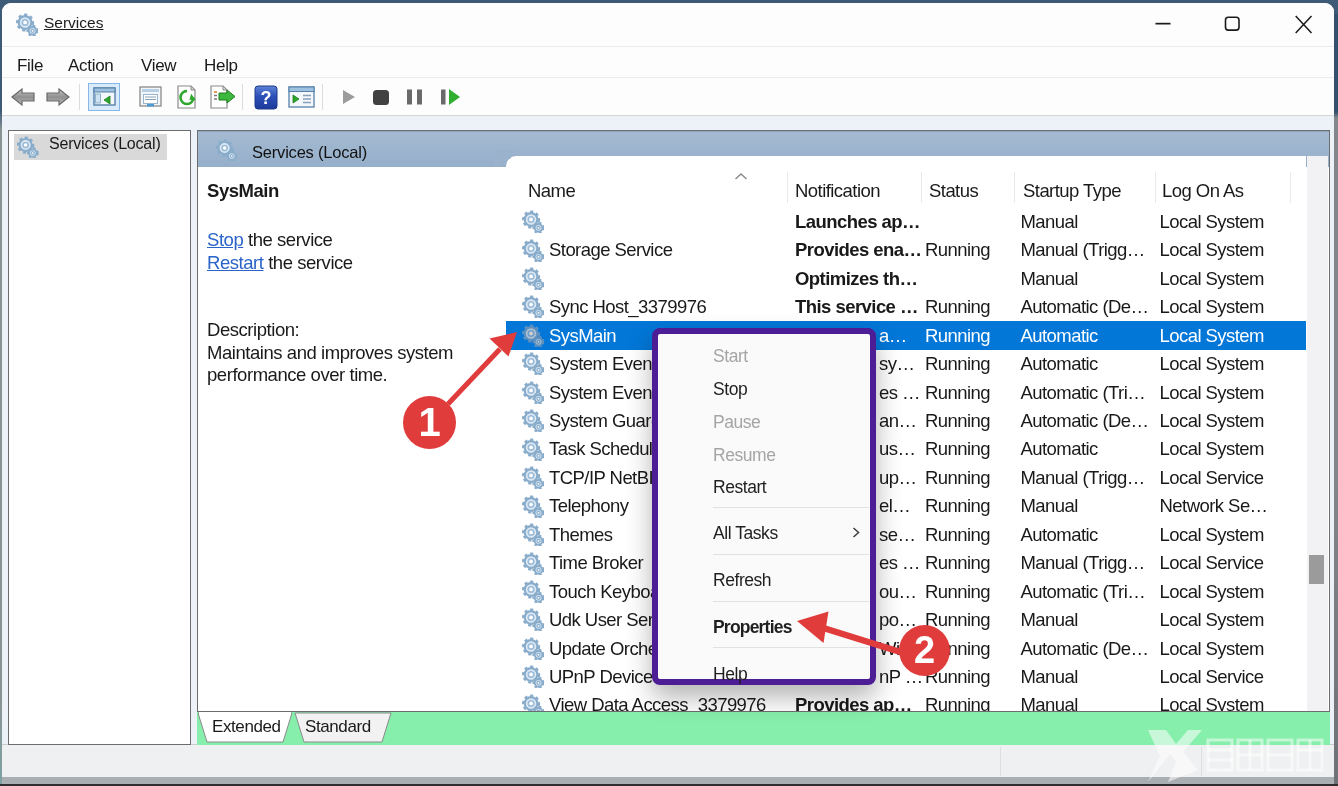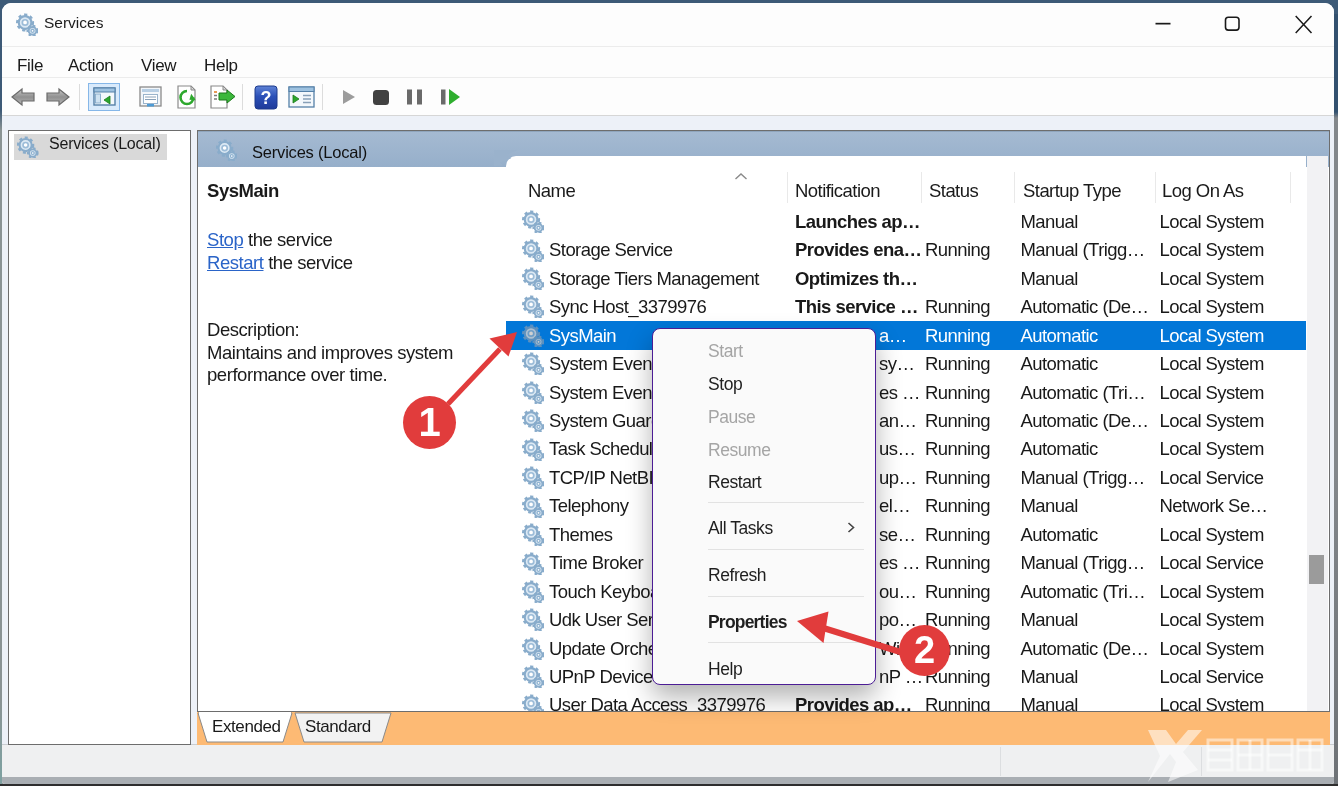--- a/index.html
+++ b/index.html
@@ -15,21 +15,21 @@
       background:linear-gradient(#33516f 0 112px,#83878b 118px 60%,#6e7276 100%); }
   #deskBottom { left:0; bottom:0; width:1338px; height:2px; background:#2e2e2e; }
   #deskTL { left:0; top:0; width:14px; height:14px; background:#3d5a77; }
   #deskTR { right:0; top:0; width:26px; height:14px; background:#3d5a77; }
   
   #win { left:2px; top:3px; width:1332px; height:781px; background:#fcfcfc;
          border-radius:9px 9px 3px 3px; overflow:hidden; }
   
   #titlebar { left:0; top:0; width:100%; height:43px; background:#fdfdfd; }
   #titleicon { left:13px; top:10px; }
-  #titletext { left:42px; top:11px; font-size:15.5px; color:#1c1c1c; }
+  #titletext { left:42px; top:11px; font-size:15.5px; color:#1c1c1c;text-decoration:underline; }
   .winbtn { top:0; height:43px; width:46px; }
   #menubar { left:0; top:43px; width:100%; height:31px; background:#fdfdfd;
              border-top:1px solid #ececec; }
   .mb { position:absolute; top:9px; font-size:17px; letter-spacing:-0.3px; color:#1a1a1a; }
   #toolbar { left:0; top:74px; width:100%; height:39px; background:#fdfdfd;
              border-top:1px solid #ececec; border-bottom:1px solid #d6d6d6; }
   .tsep { position:absolute; top:6px; height:26px; width:1px; background:#dcdcdc; }
   .tico { position:absolute; }
   
   #frame { left:0; top:113px; width:100%; height:628px; background:#edf1f8; }
@@ -64,25 +64,25 @@
   .row .c { position:absolute; top:50%; transform:translateY(-50%); font-size:18.5px;
             letter-spacing:-0.55px; color:#191919; white-space:nowrap; }
   .row.sel .c { color:#fff; }
   .row.sel .rg { filter:saturate(1.8) brightness(0.82); }
   .rg { position:absolute; left:15px; top:2.5px; width:23px; height:23px; }
   .c.n { left:43px; } .c.d { left:289px;font-weight:bold; } .c.f { left:373px; }
   .c.s { left:419px; } .c.t { left:514.5px;text-align:right; } .c.l { left:653.5px; }
   #vscroll { position:absolute; left:1109px; top:25px; width:21px; height:556px; background:#f2f2f4; }
   #vthumb { position:absolute; left:2px; top:399px; width:15px; height:29px; background:#9b9b9b; }
   
-  #tabs { left:195px; top:709px; width:1133px; height:33px; background:#fdba74; }
+  #tabs { left:195px; top:709px; width:1133px; height:33px; background:#86efac; }
   .tab { position:absolute; top:1px; height:30px; font-size:17px; letter-spacing:-0.4px; color:#1a1a1a; }
   
   #cmenu { left:652px; top:328px; width:224px; height:357px; background:#fafafa;
-           border:1px solid #4c1d95; border-radius:8px;
+           border:6px solid #4c1d95; border-radius:8px;
            box-shadow:0 12px 26px rgba(0,0,0,0.30); }
   .mi { position:absolute; left:55px; transform:translateY(-50%); font-size:17.5px;
         letter-spacing:-0.45px; color:#1f1f1f; white-space:nowrap; width:160px; }
   .mi.dis { color:#a5a5a5; }
   .mi.b { font-weight:bold; letter-spacing:-0.8px; }
   .mi .sub { position:absolute; right:13px; top:4px; width:8px; height:12px; }
   .msep { position:absolute; left:55px; width:156px; height:1px; background:#e2e2e2; }
   
   #overlay { left:0; top:0; width:1338px; height:786px; pointer-events:none; }
   .num { position:absolute; border-radius:50%; background:#e13c3c; color:#fff;
@@ -271,21 +271,20 @@
           <span class="c n">Storage Service</span>
           <span class="c d">Provides ena…</span>
           <span class="c s">Running</span>
           <span class="c t">Manual (Trigg…</span>
           <span class="c l">Local System</span>
         </div>
 <div class="row" style="top:108.5px">
           <svg class="rg" viewBox="0 0 16 16">
             <use href="#gear"></use>
           </svg>
-          <span class="c n">Storage Tiers Management</span>
           <span class="c d">Optimizes th…</span>
           <span class="c t">Manual</span>
           <span class="c l">Local System</span>
         </div>
 <div class="row" style="top:136.9px">
           <svg class="rg" viewBox="0 0 16 16">
             <use href="#gear"></use>
           </svg>
           <span class="c n">Sync Host_3379976</span>
           <span class="c d">This service …</span>
@@ -420,21 +419,21 @@
           <span class="c n">UPnP Device Host</span>
           <span class="c f">nP …</span>
           <span class="c s">Running</span>
           <span class="c t">Manual</span>
           <span class="c l">Local Service</span>
         </div>
 <div class="row" style="top:535.2px">
           <svg class="rg" viewBox="0 0 16 16">
             <use href="#gear"></use>
           </svg>
-          <span class="c n">User Data Access_3379976</span>
+          <span class="c n">View Data Access_3379976</span>
           <span class="c d">Provides ap…</span>
           <span class="c s">Running</span>
           <span class="c t">Manual</span>
           <span class="c l">Local System</span>
         </div>
     </div>
     <div id="vscroll">
         <div id="vthumb"></div>
       </div>
     <svg style="position:absolute;left:296px;top:19px" width="26" height="17" viewBox="0 0 26 17">

